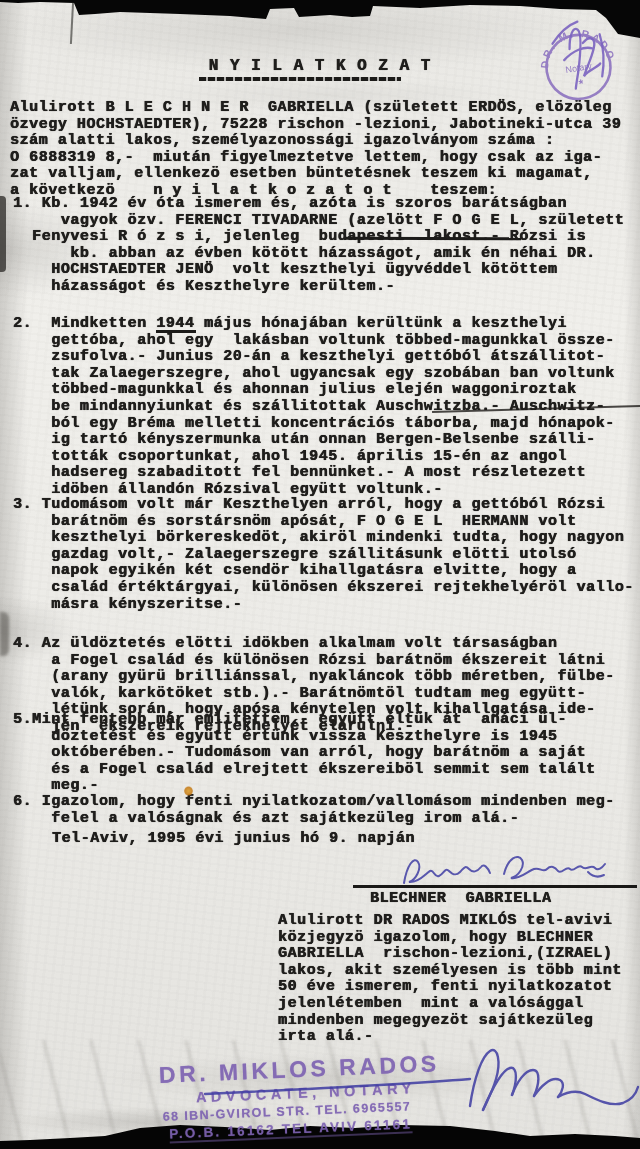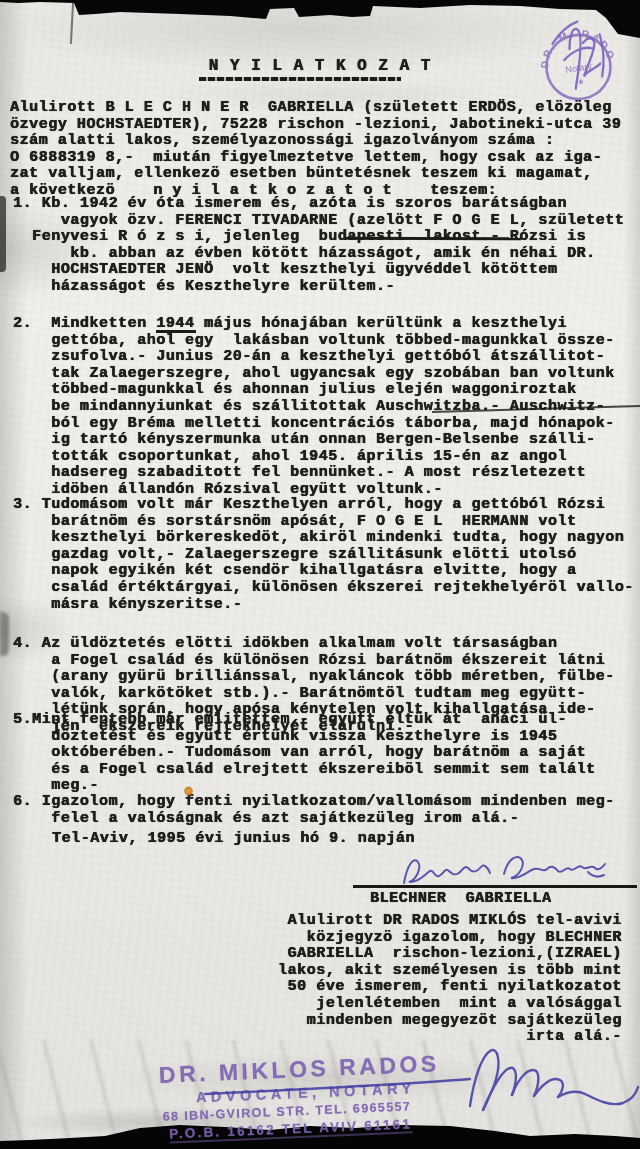--- a/index.html
+++ b/index.html
@@ -38,21 +38,21 @@
   .intro{top:100px;left:10px;}
   .item1{top:196px;left:13px;}
   .item2{top:316px;left:13px;}
   .item3{top:497px;left:13px;}
   .item4{top:636px;left:13px;}
   .item5{top:712px;left:13px;}
   .item6{top:794px;left:13px;}
   .date1{top:831px;left:52px;}
   .sig-rule{position:absolute;top:885px;left:353px;width:284px;height:3px;background:#191816;}
   .typedname{top:891px;left:370px;}
-  .notary{top:913px;left:278px;text-align:right;}
+  .notary{top:913px;left:278px;}
   .date2{top:1046px;left:276px;letter-spacing:.3px;}
   
   .u-fogel{position:absolute;top:237px;left:345px;width:176px;height:2.6px;background:#1c1b19;transform:rotate(.2deg);}
   .u-1944{position:absolute;top:330px;left:156px;width:40px;height:2.6px;background:#1c1b19;}
   .strayline{position:absolute;top:408px;left:432px;width:210px;height:2px;background:rgba(30,28,25,.8);transform:rotate(-1.7deg);}
   .inkspot{position:absolute;top:786px;left:184px;width:9px;height:10px;border-radius:50%;opacity:.9;
     background:radial-gradient(circle,#dé 0 0);background:radial-gradient(circle,#dd9e2e,#c67e1e 55%,rgba(198,126,30,0) 78%);}
   
   .edge-top{position:absolute;top:0;left:0;width:640px;height:40px;background:#060606;
     clip-path:polygon(0 0,640px 0,640px 38px,618px 34px,606px 18px,596px 10px,560px 9px,520px 6px,470px 5px,420px 8px,373px 6px,370px 16px,352px 17px,330px 15px,299px 17px,294px 8px,270px 9px,266px 19px,230px 16px,180px 14px,120px 12px,95px 14px,79px 15px,74px 3px,40px 2px,18px 3px,0 2px);}

